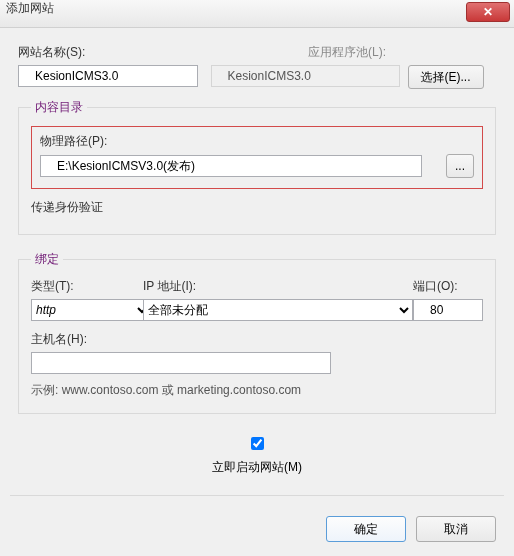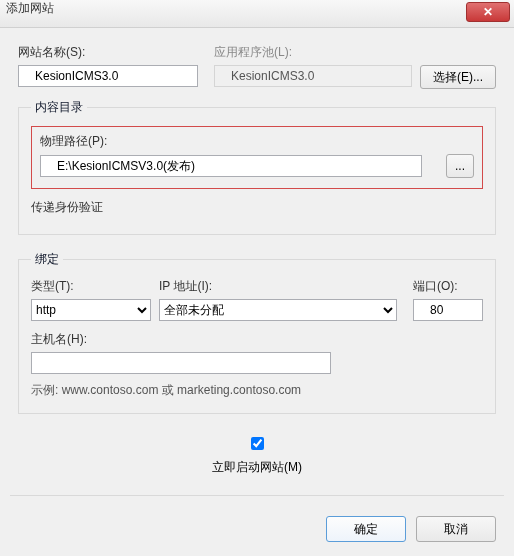--- a/index.html
+++ b/index.html
@@ -1,30 +1,30 @@
 <!DOCTYPE html>
 <html><head>
 <meta charset="utf-8">
 <style>
   * { box-sizing: border-box; font-family: "Microsoft YaHei", "Segoe UI", sans-serif; font-size: 12px; }
   body { margin: 0; background: #f0f0f0; width: 514px; height: 556px; overflow: hidden; }
   .titlebar { height: 28px; background: linear-gradient(#f8f8f8,#e8e8e8); border-bottom: 1px solid #d0d0d0; display: flex; align-items: flex-start; padding: 0 6px; position: relative; }
   .titlebar-text { font-size: 12px; color: #333; }
   .close-btn { position:absolute; right:4px; top:2px; width:44px; height:20px; background:linear-gradient(#e07070,#c83838); border:1px solid #a03030; border-radius:3px; color:#fff; text-align:center; line-height:18px; font-weight:bold; cursor:pointer;}
   .content { padding: 16px 18px 0 18px; }
-  .row { display: flex; gap: 16px; margin-bottom: 10px; }
+  .row { display: flex; margin-bottom: 10px; }
   .col { display: flex; flex-direction: column; }
   .label { color: #333; margin-bottom: 4px; }
   .label.disabled { color: #888; }
   input[type=text] { height: 22px; border: 1px solid #abadb3; padding: 2px 16px; background: #fff; }
   input[type=text].readonly { background: #f0f0f0; border:1px solid #d5d5d5; color:#555; }
   button.std { height: 24px; border: 1px solid #acacac; background: linear-gradient(#f7f7f7,#e9e9e9); border-radius: 3px; padding: 0 12px; cursor: pointer; }
   button.square { width: 28px; height: 24px; padding:0; }
   fieldset { border: 1px solid #d9d9d9; margin: 0 0 16px 0; padding: 10px 12px 14px 12px; }
-  legend { padding: 0 4px; color: #0f172a; }
+  legend { padding: 0 4px; color: #701a75; }
   .redbox { border: 1px solid #d34a4a; padding: 6px 8px 10px 8px; margin-bottom:10px; }
   .path-row { display:flex; gap:24px; align-items:center; }
   select { height:22px; border:1px solid #abadb3; background:#fff; }
   .example { color:#555; margin-top:8px; }
   .checkbox-row { padding: 4px 18px 0 18px; display:flex; align-items:center; gap:6px;flex-direction:column; }
   .footer { position:absolute; bottom:14px; right:18px; display:flex; gap:10px; }
   .footer button { width:80px; height:26px; }
   .footer button.primary { border:1px solid #5b9dd9; background:linear-gradient(#fdfdfd,#eef4fb); }
   .hr { height:1px; background:#d9d9d9; margin:14px 0 10px 0; border:none; }
 </style>
@@ -36,21 +36,21 @@
   <div class="close-btn">✕</div>
 </div>
 
 <div class="content">
 
   <div class="row">
     <div class="col" style="flex:0 0 180px;">
       <span class="label">网站名称(S):</span>
       <input type="text" style="width: 180px;" value="KesionICMS3.0">
     </div>
-    <div class="col" style="flex:1;">
+    <div class="col" style="flex:1;align-items:center;">
       <span class="label disabled">应用程序池(L):</span>
       <div style="display:flex; gap:8px;">
         <input type="text" class="readonly" readonly="" style="flex: 1 1 0%;" value="KesionICMS3.0">
         <button class="std">选择(E)...</button>
       </div>
     </div>
   </div>
 
   <fieldset>
     <legend>内容目录</legend>
@@ -62,21 +62,21 @@
       </div>
     </div>
     <div class="label">传递身份验证</div>
   </fieldset>
 
   <fieldset>
     <legend>绑定</legend>
     <div class="row">
       <div class="col" style="width:112px;">
         <span class="label">类型(T):</span>
-        <select style="width:120px;">
+        <select style="width:120px;font-style:italic;">
           <option>http</option>
         </select>
       </div>
       <div class="col" style="flex:1;">
         <span class="label">IP 地址(I):</span>
         <select style="width:100%;">
           <option>全部未分配</option>
         </select>
       </div>
       <div class="col" style="width:70px;">

